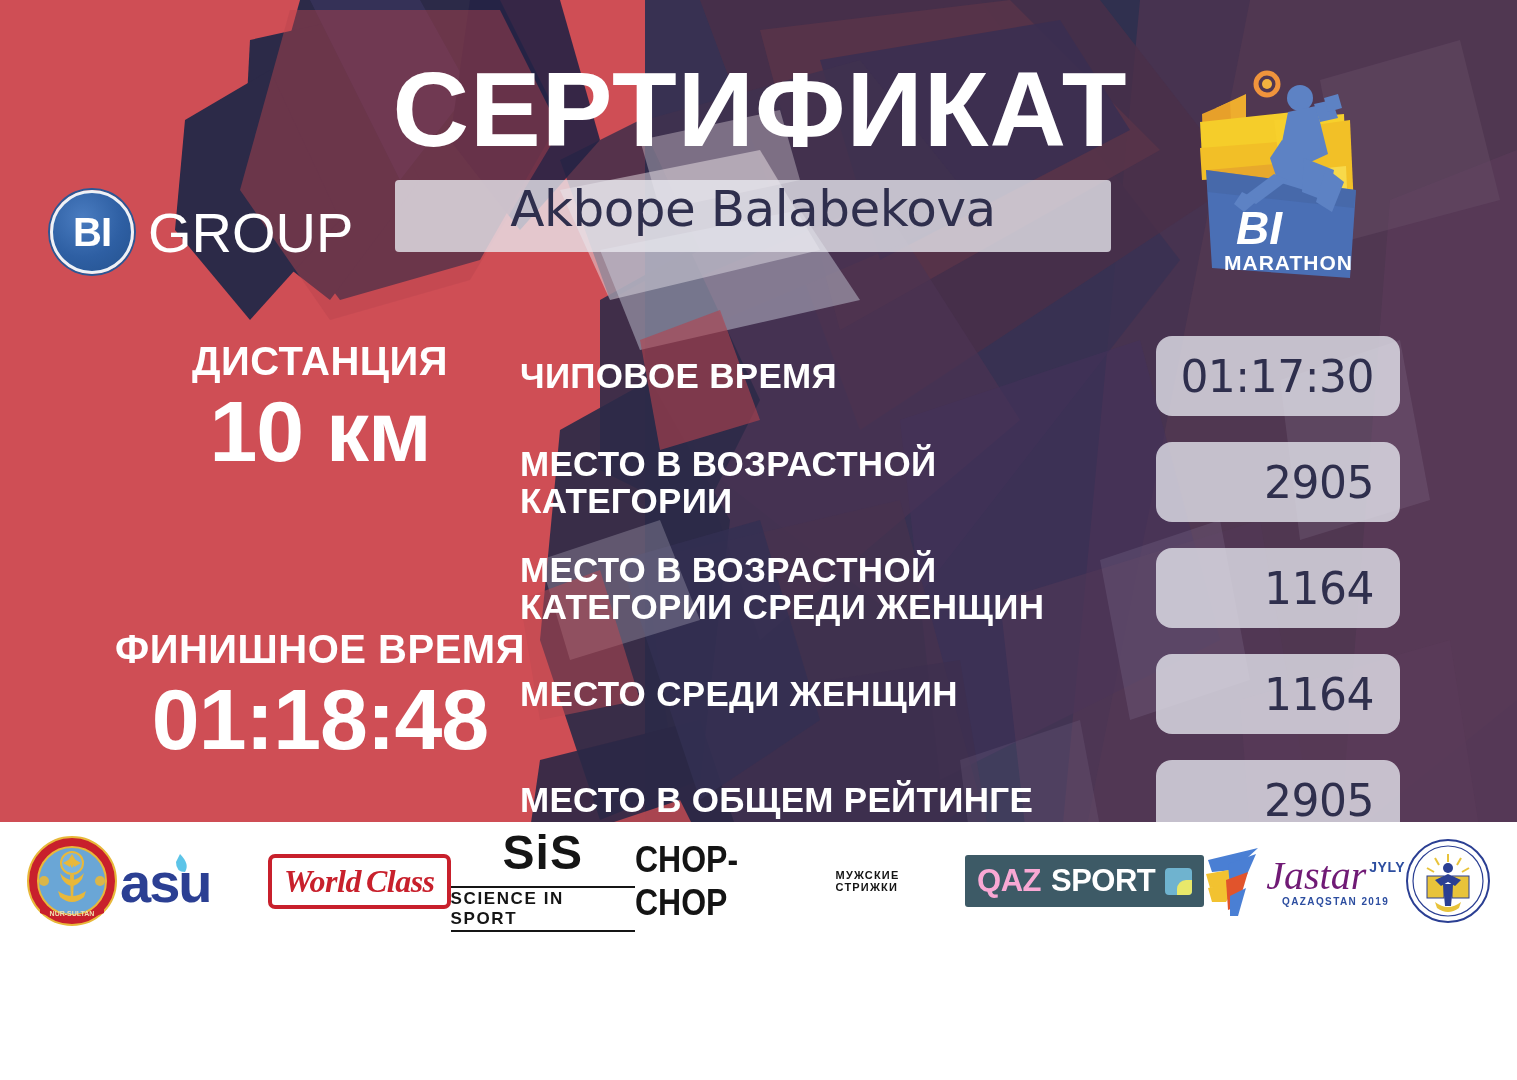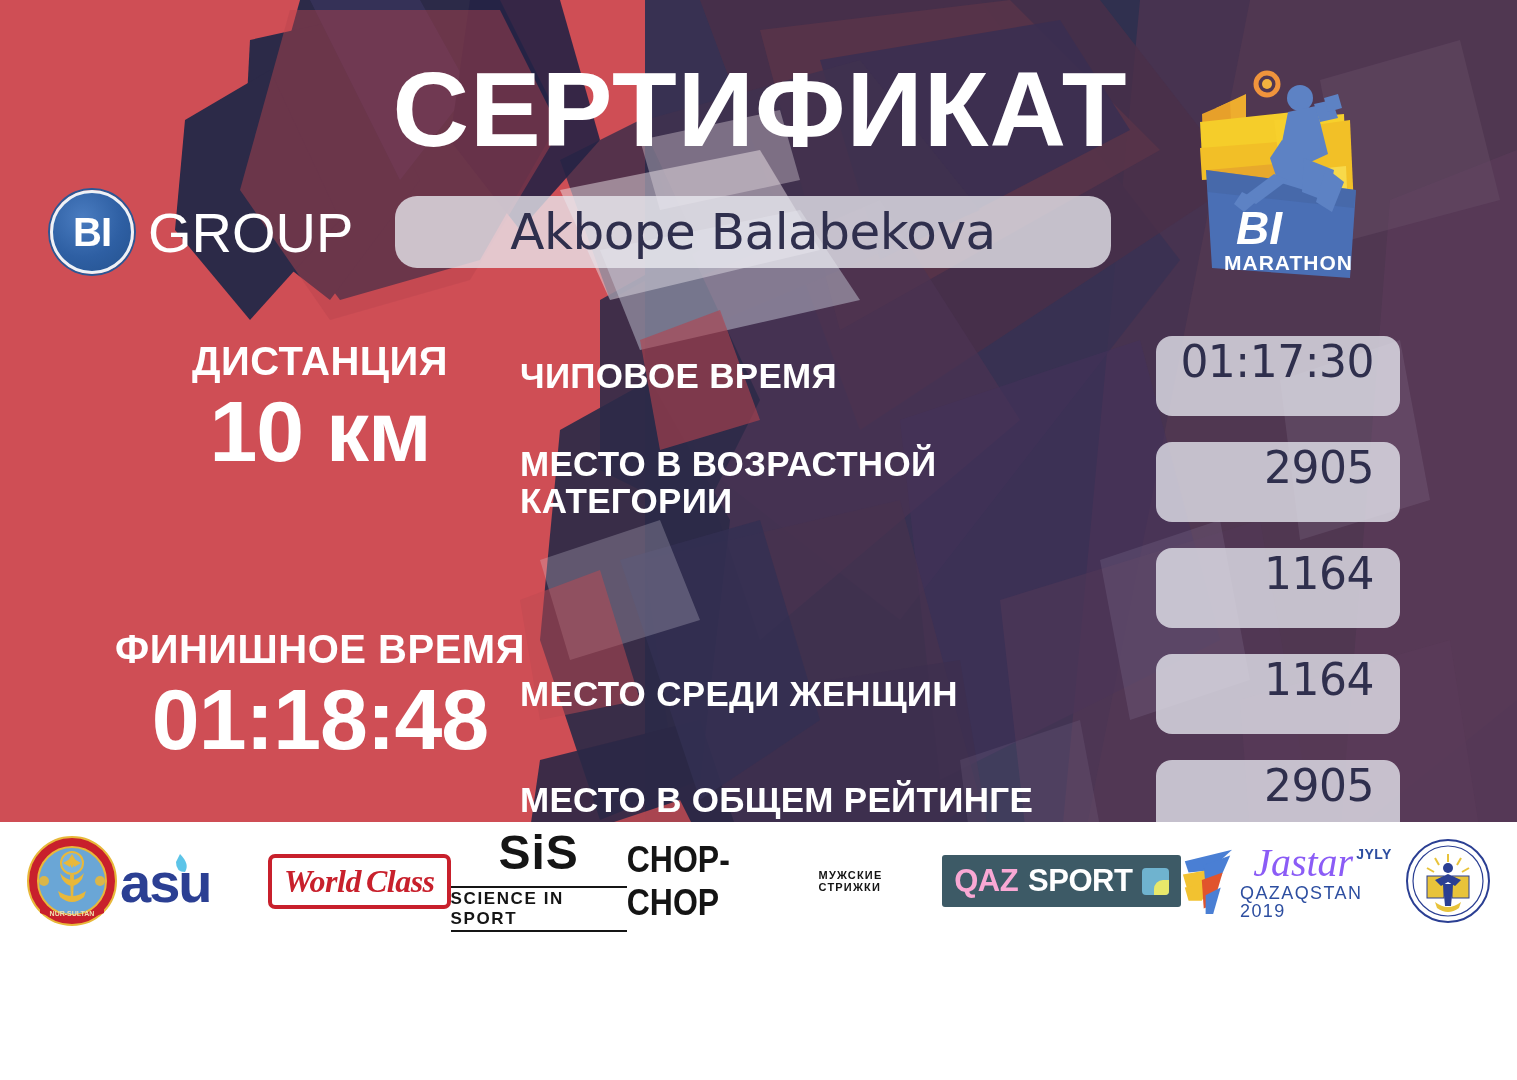--- a/index.html
+++ b/index.html
@@ -42,24 +42,24 @@
   .bi-badge span {
     color:#ffffff; font-size:40px; font-weight:bold; letter-spacing:-1px;
     font-family:"Liberation Sans", sans-serif;
   }
   .bi-word {
     color:#ffffff; font-size:56px; font-weight:500; letter-spacing:0px;
     font-family:"Liberation Sans", sans-serif;
   }
 
   .name-pill {
-    position:absolute; left:395px; top:196px; width:716px; height:72px;
+    position:absolute; left:395px; top:180px; width:716px; height:72px;
     background:rgba(233,233,240,0.78);
-    border-radius:22px;
-    display:flex; align-items:center; justify-content:center;
+    border-radius:4px;
+    display:flex; justify-content:center;
   }
   .name-pill span {
     color:#2f2f4d; font-size:50px; font-weight:400;
     font-family:"DejaVu Sans", sans-serif;
     letter-spacing:-0.5px;
   }
 
   
   .marathon { position:absolute; left:1178px; top:62px; width:210px; height:235px; }
   .marathon svg { width:100%; height:100%; }
@@ -87,21 +87,21 @@
   .r-label {
     flex:1 1 auto; text-align:left; padding-right:32px;
     color:#ffffff; font-weight:bold;
     font-size:35px; line-height:1.06; letter-spacing:0.3px;
     font-family:"Liberation Sans", sans-serif;
   }
   .r-pill {
     flex:0 0 244px; height:80px;
     background:rgba(226,226,235,0.80);
     border-radius:16px;
-    display:flex; align-items:flex-start; justify-content:flex-end;
+    display:flex; align-items:center; justify-content:flex-end;
     padding-right:26px;
   }
   .r-pill span {
     color:#2f2f4d; font-size:44px; font-weight:400;
     font-family:"DejaVu Sans", sans-serif;
     letter-spacing:-0.5px;
   }
 
   
   .sponsors {
@@ -142,25 +142,25 @@
   }
   .qaz-a { color:#f9a8d4; font-size:31px; font-weight:bold;
            font-family:"Liberation Sans", sans-serif; letter-spacing:-0.5px; }
   .qaz-b { color:#ffffff; font-size:31px; font-weight:bold;
            font-family:"Liberation Sans", sans-serif; letter-spacing:-0.5px; }
   .qaz-mark { width:27px; height:27px; border-radius:4px; background:#6fb3cf; position:relative; overflow:hidden; }
   .qaz-mark:after { content:""; position:absolute; right:0; bottom:0; width:15px; height:15px;
                     background:#e8e86a; border-top-left-radius:9px; }
   .jastar-text { display:flex; flex-direction:column; align-items:center; line-height:1; }
   .jastar-row { display:flex; align-items:flex-start; gap:3px; }
-  .jastar-main { font-size:40px; color:#8b5cf6; font-style:italic;
+  .jastar-main { font-size:40px; color:#701a75; font-style:italic;
                  font-family:"Liberation Serif", serif; }
   .jastar-jyly { font-size:14px; color:#2d4ea0; font-weight:bold; letter-spacing:0.5px;
                  font-family:"Liberation Sans", sans-serif; margin-top:4px; }
-  .jastar-sub { font-size:18px; color:#2d4ea0; font-weight:normal; letter-spacing:1.4px;
+  .jastar-sub { font-size:10px; color:#2d4ea0; font-weight:bold; letter-spacing:1.4px;
                 font-family:"Liberation Sans", sans-serif; margin-top:1px; }
 
   .sp-ministry { width:86px; height:86px; }
 </style>
 </head>
 <body>
 
 <div class="cert">
 
   <div class="bg">
@@ -286,20 +286,21 @@
     </div>
 
     <div class="r-row">
       <div class="r-label">МЕСТО В ВОЗРАСТНОЙ КАТЕГОРИИ</div>
       <div class="r-pill">
         <span>2905</span>
       </div>
     </div>
 
     <div class="r-row">
+      <div class="r-label">МЕСТО В ВОЗРАСТНОЙ КАТЕГОРИИ СРЕДИ ЖЕНЩИН</div>
       <div class="r-pill">
         <span>1164</span>
       </div>
     </div>
 
     <div class="r-row">
       <div class="r-label">МЕСТО СРЕДИ ЖЕНЩИН</div>
       <div class="r-pill">
         <span>1164</span>
       </div>

